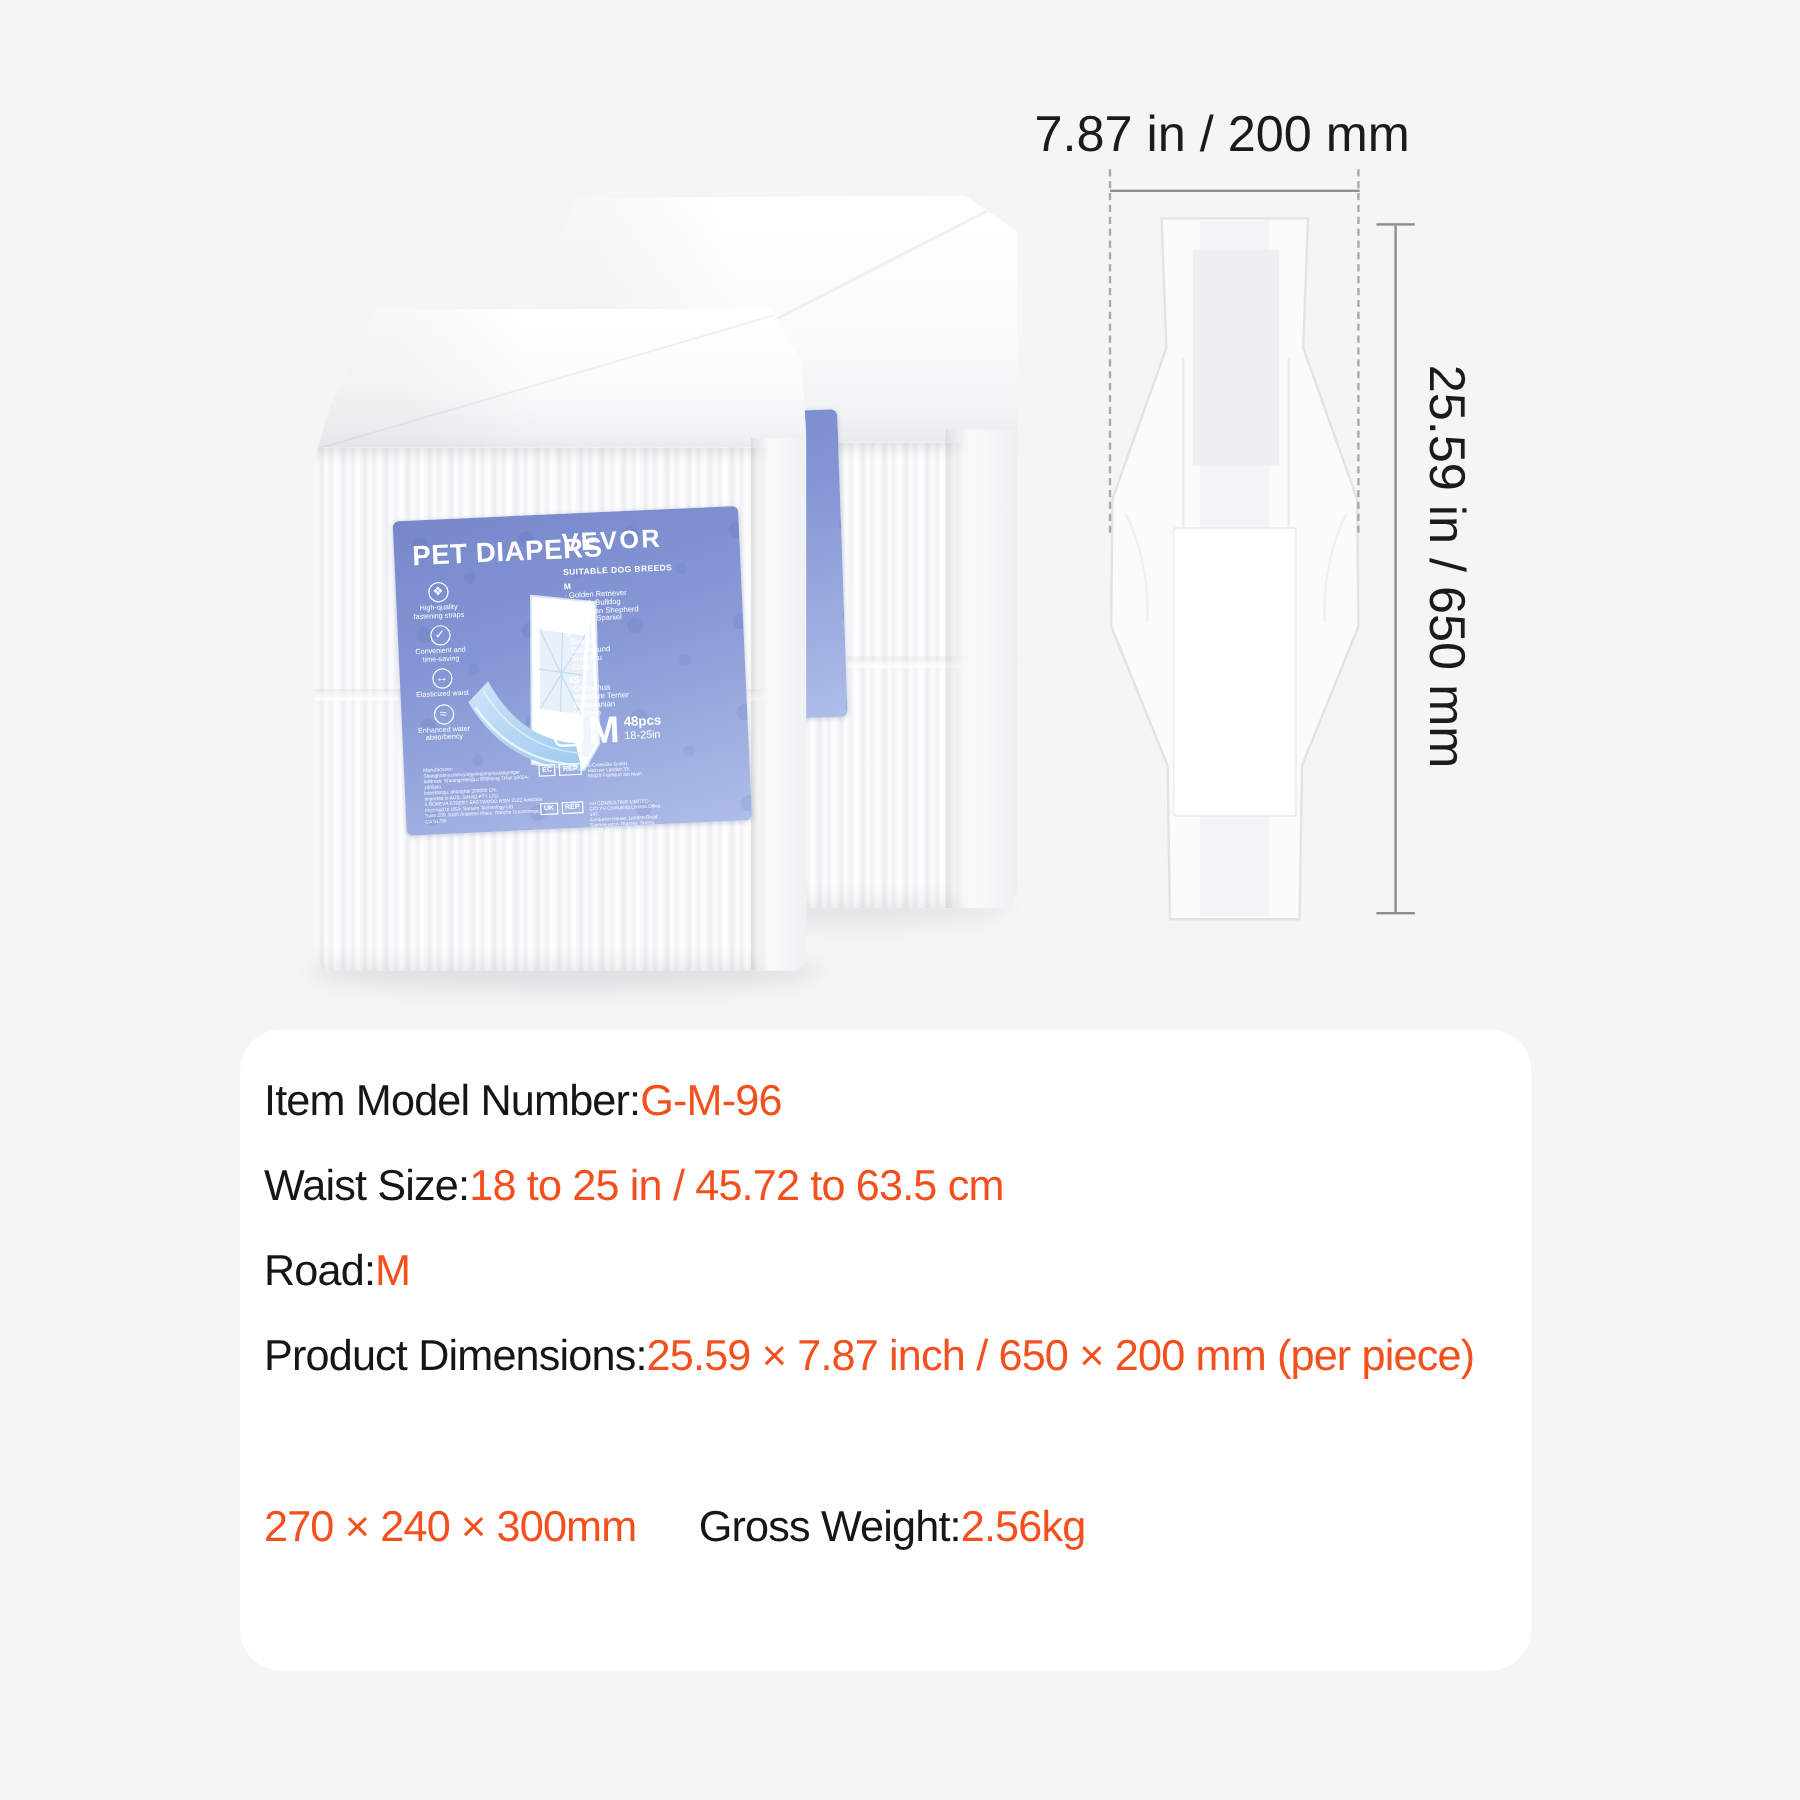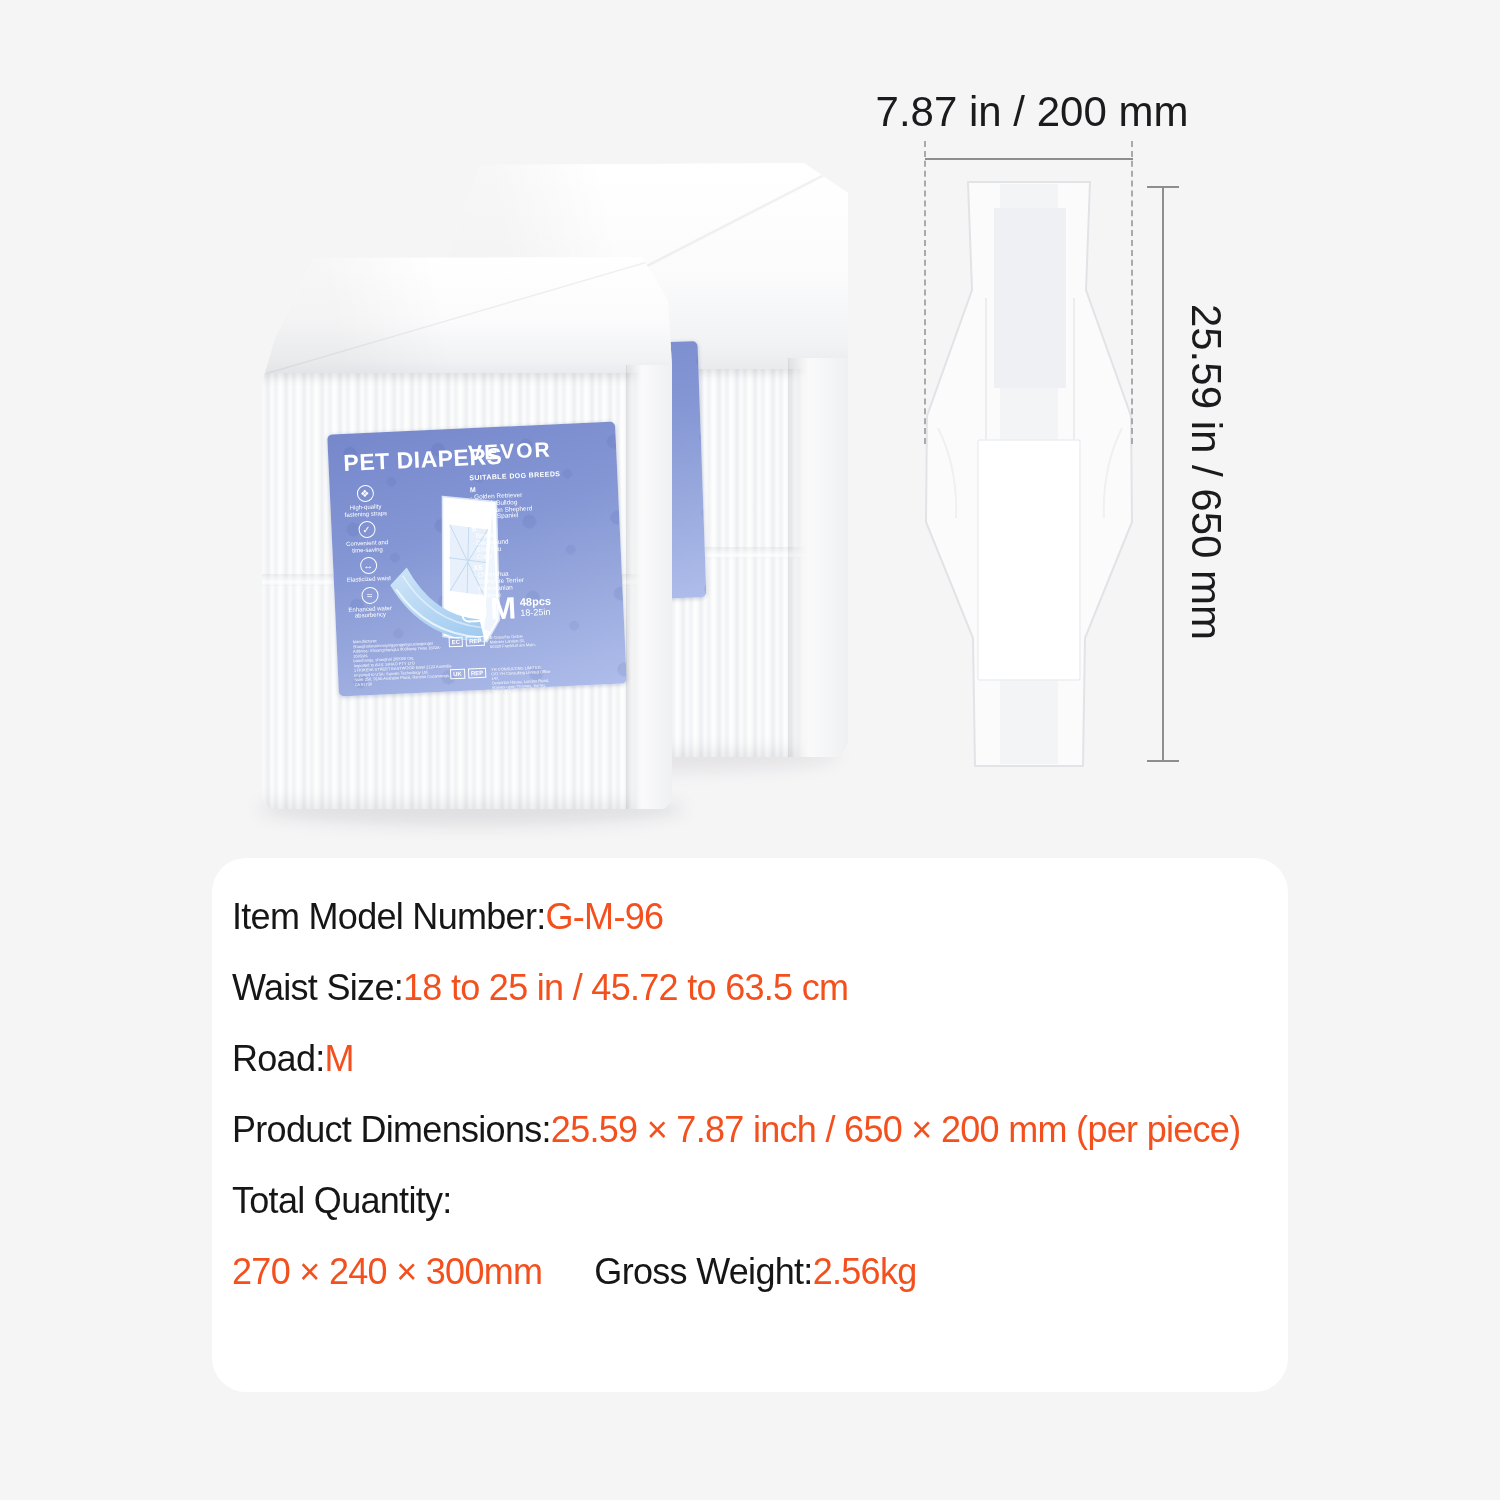--- a/index.html
+++ b/index.html
@@ -82,32 +82,32 @@
   .pl-fine{position:absolute;left:16px;top:206px;width:196px;font-size:8px;line-height:9.5px;
     transform:scale(0.5);transform-origin:0 0;white-space:pre-line;color:rgba(255,255,255,0.95);}
   .pl-reps{position:absolute;left:112px;top:208px;width:172px;display:flex;flex-direction:column;gap:5px;}
   .rep-row{display:flex;align-items:flex-start;gap:3px;}
   .rep-box{border:1px solid #fff;font-size:6px;font-weight:700;padding:1px 2px;line-height:1;}
   .rep-text{display:block;font-size:8px;line-height:9px;transform:scale(0.5);transform-origin:0 0;
     white-space:pre-line;width:190px;margin-left:2px;color:rgba(255,255,255,0.95);}
 
   
   .flat-diaper{position:absolute;left:898px;top:168px;}
-  .dim-top-text{position:absolute;left:862px;top:88px;width:340px;text-align:center;font-size:42px;color:#1b1b1d;}
+  .dim-top-text{position:absolute;left:862px;top:88px;width:340px;font-size:42px;color:#1b1b1d;}
   .dim-hline{position:absolute;left:925px;top:158px;width:208px;height:0;border-top:2px solid var(--dimension-line);}
   .dim-dash{position:absolute;top:141px;height:303px;width:0;border-left:2px dashed #aaaaae;}
   .dash-l{left:924px;} .dash-r{left:1131px;}
   .dim-vline{position:absolute;left:1162px;top:188px;height:572px;width:0;border-left:2px solid var(--dimension-line);}
   .dim-vcap{position:absolute;left:1147px;width:32px;height:2px;background:var(--dimension-line);}
   .cap-top{top:186px;} .cap-bot{top:760px;}
   .dim-side-text{position:absolute;left:1206px;top:472px;transform:translate(-50%,-50%) rotate(90deg);
     font-size:42px;color:#1b1b1d;white-space:nowrap;}
 
   
-  .spec-card{position:absolute;left:212px;top:858px;width:1076px;height:534px;background:var(--card);
+  .spec-card{position:absolute;left:200px;top:858px;width:1076px;height:534px;background:var(--card);
     border-radius:34px;padding:23px 0 0 20px;text-align:center;}
   .spec-row{height:71px;display:flex;align-items:center;font-size:36px;letter-spacing:-0.7px;
     color:var(--text);white-space:nowrap;}
   .spec-value{font-weight:400;color:var(--accent);}
   .spec-gap{margin-left:52px;}
 </style>
 </head>
 <body>
 
 <div class="stage">
@@ -312,21 +312,20 @@
     </div>
     <div class="spec-row">
       <span class="spec-label">Road: </span>
       <span class="spec-value">M</span>
     </div>
     <div class="spec-row">
       <span class="spec-label">Product Dimensions: </span>
       <span class="spec-value">25.59 × 7.87 inch / 650 × 200 mm (per piece)</span>
     </div>
     <div class="spec-row">
-      <span class="spec-label">Total Quantity: </span>
     </div>
     <div class="spec-row">
       <span class="spec-value">270 × 240 × 300mm</span>
       <span class="spec-label spec-gap">Gross Weight: </span>
       <span class="spec-value">2.56kg</span>
     </div>
   </div>
 
 </div>
 

